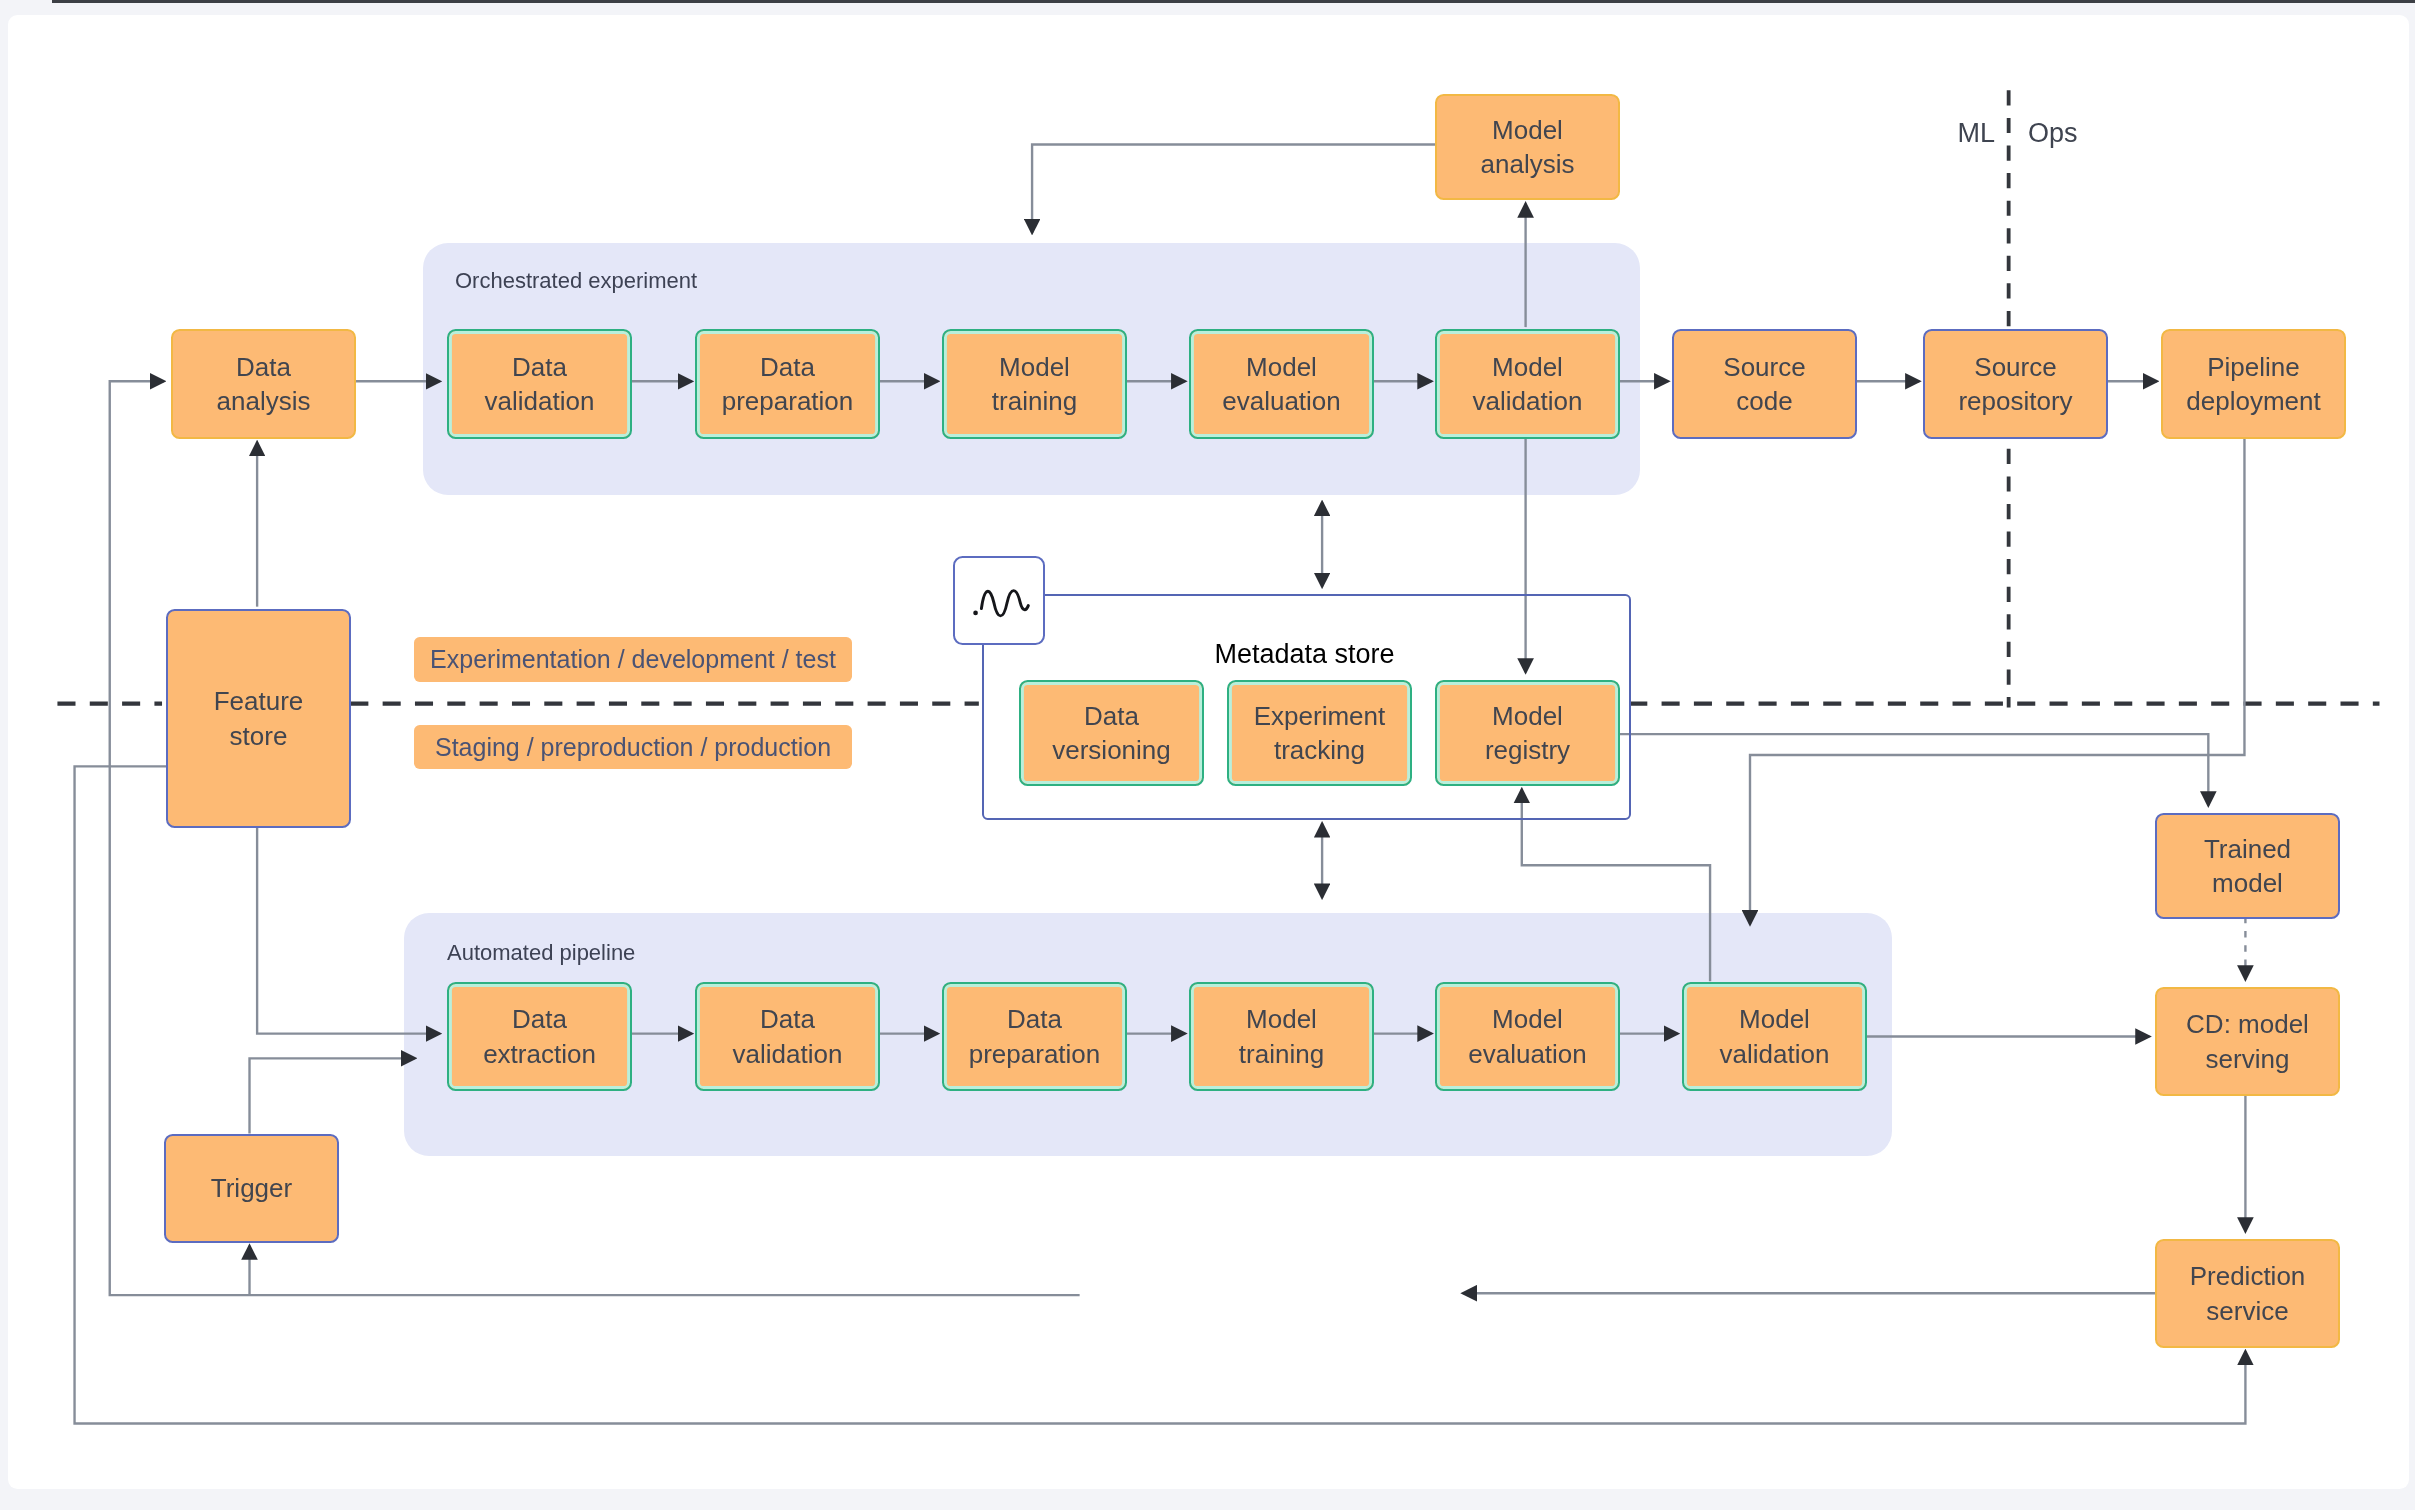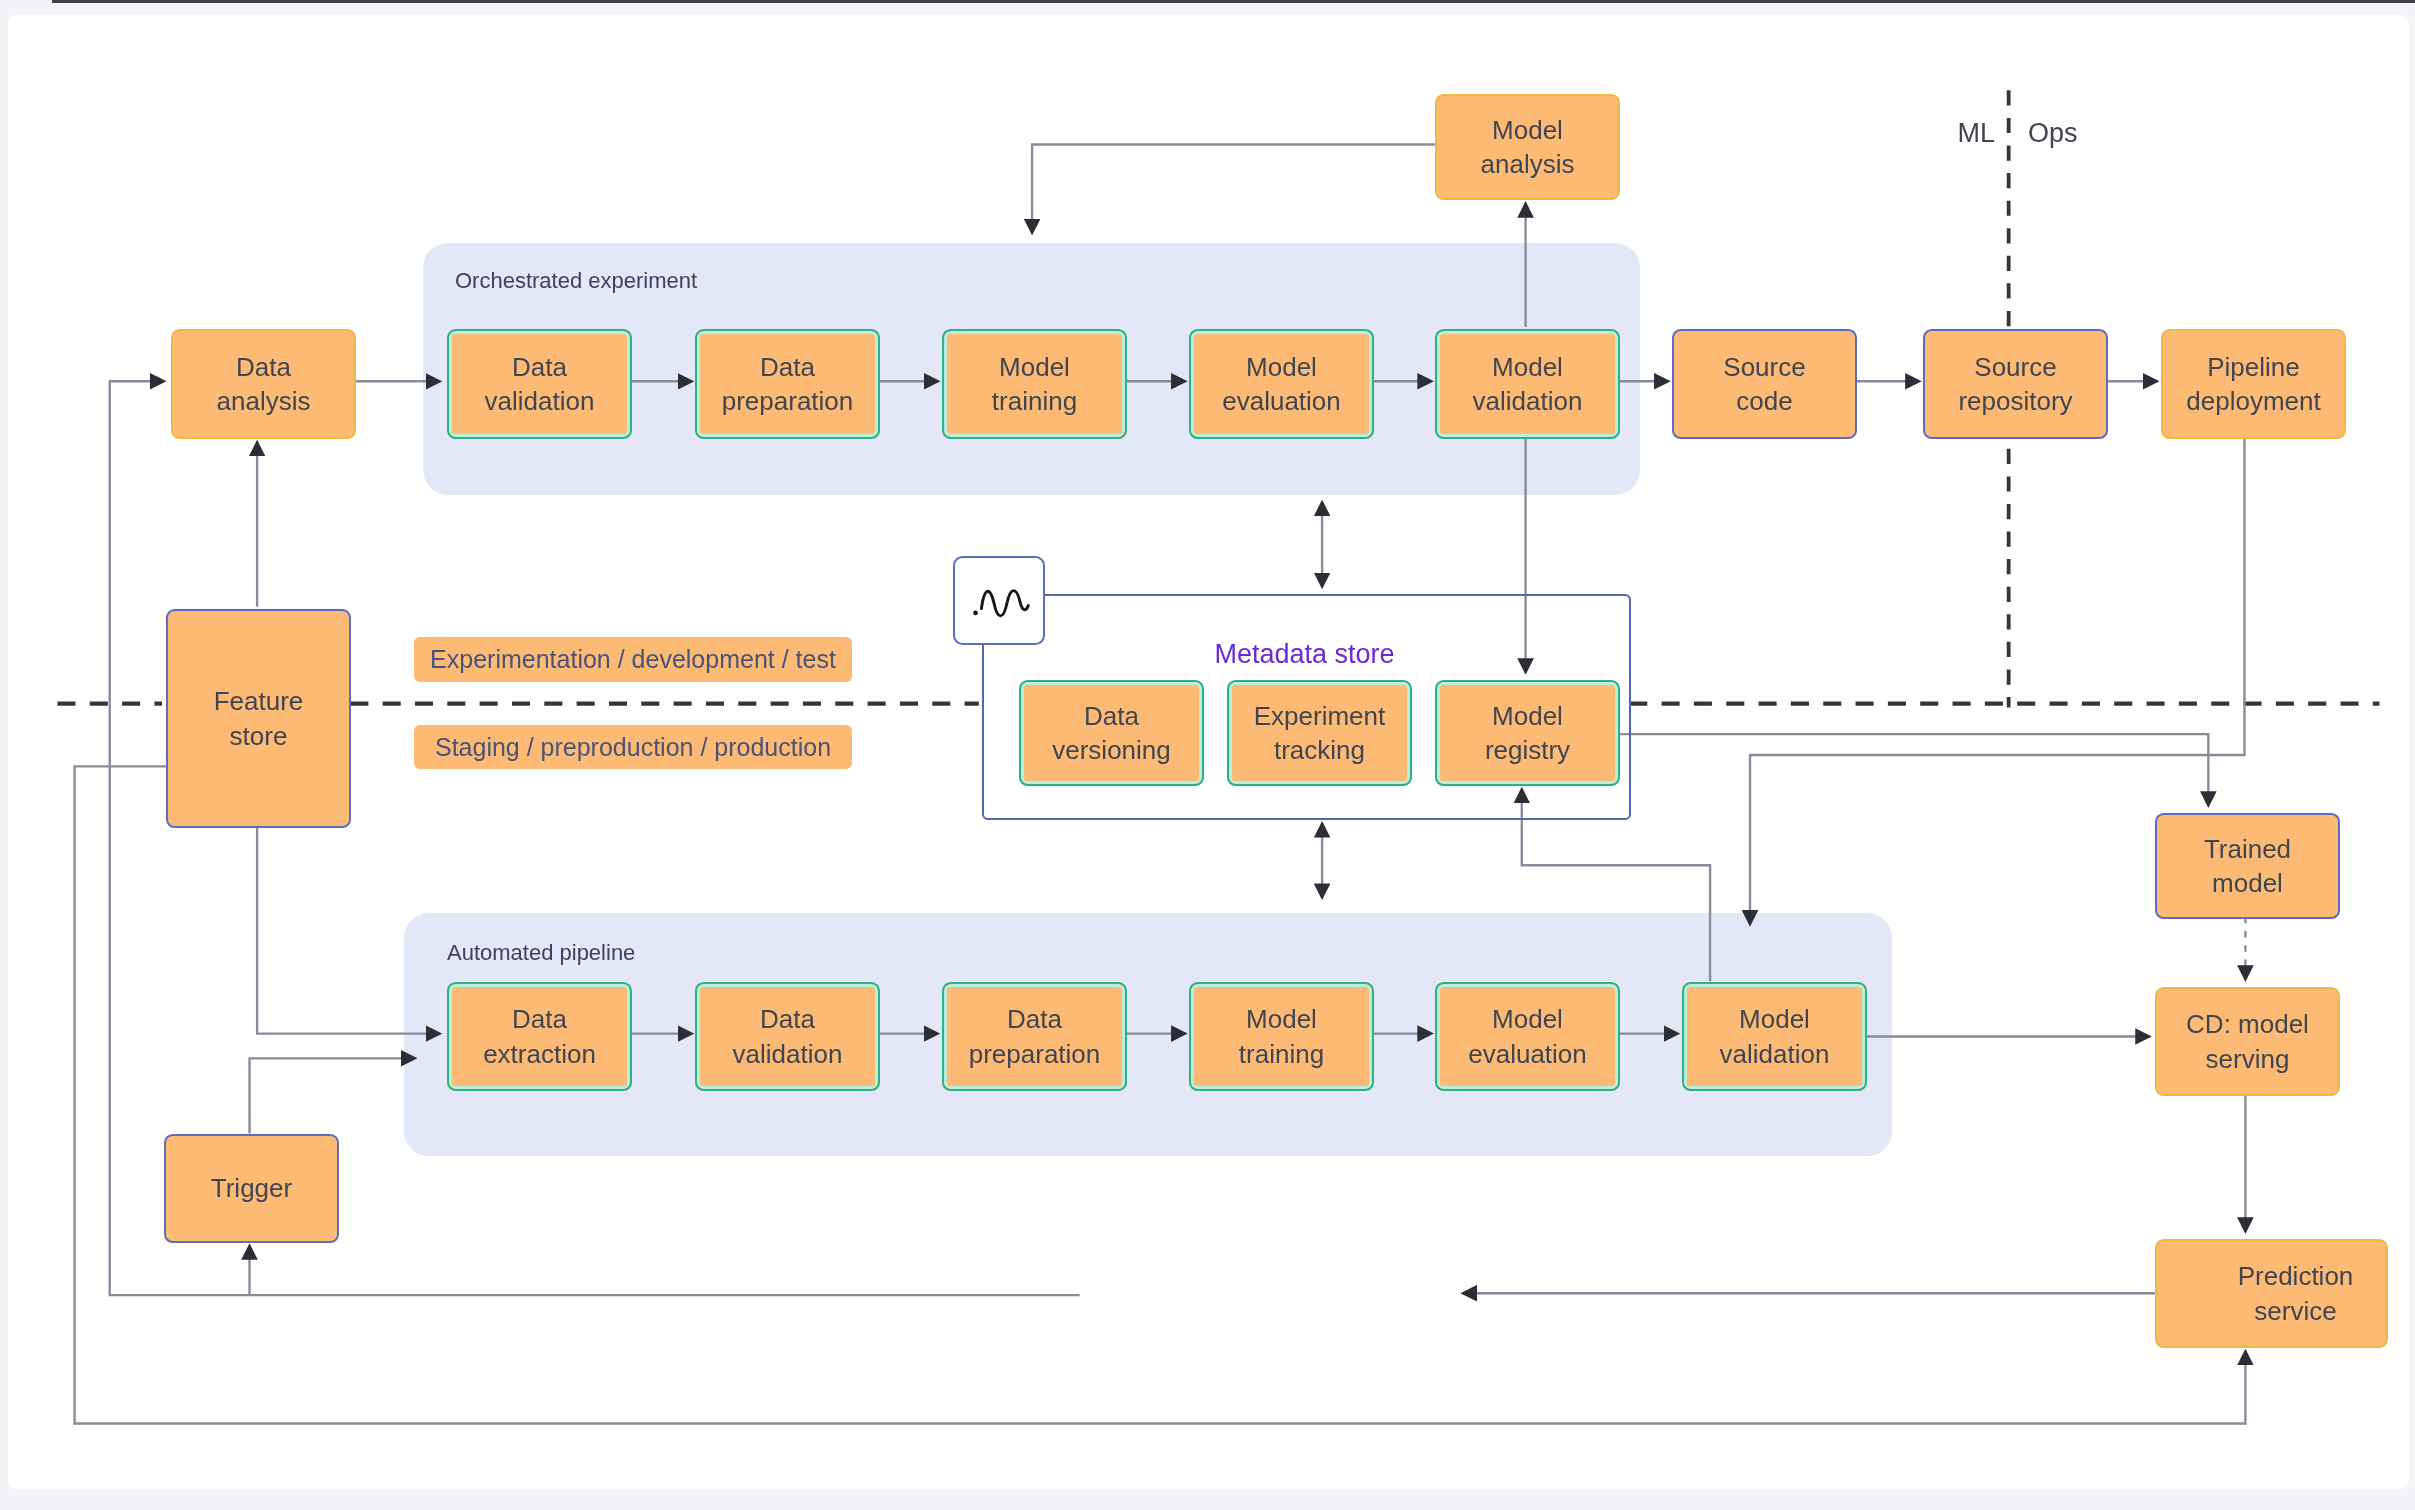--- a/index.html
+++ b/index.html
@@ -8,21 +8,21 @@
   #canvas{position:absolute;left:7.6px;top:15px;width:2401px;height:1474px;background:#ffffff;border-radius:9.5px;}
   .container{position:absolute;background:#e4e7f8;border-radius:25px;}
   .container-label{position:absolute;font-size:22px;color:#3d4254;white-space:nowrap;}
   .pill{position:absolute;background:#fdba74;border-radius:5.7px;display:flex;align-items:center;justify-content:center;font-size:25px;color:#4a5374;white-space:nowrap;}
   svg.wires{position:absolute;left:0;top:0;width:2416px;height:1510px;pointer-events:none;}
   .box{position:absolute;background:#fdba74;border-radius:8.6px;display:flex;align-items:center;justify-content:center;text-align:center;font-size:26px;line-height:1.32;color:#41454f;white-space:pre-line;}
   .box.orange{border:2.9px solid #f2b844;}
   .box.green{border:2.9px solid #2eb082;box-shadow:inset 0 0 0 2.9px #b9efdb;}
   .box.blue{border:2.9px solid #5c6cc0;}
   #metadata-store{position:absolute;border:2.9px solid #5465b4;border-radius:5.7px;background:transparent;}
-  #metadata-title{position:absolute;font-size:27px;color:#6d28d9;text-align:center;}
+  #metadata-title{position:absolute;font-size:27px;color:#000000;text-align:center;}
   #wave-icon-box{position:absolute;background:#ffffff;border:2.9px solid #5c6cc0;border-radius:9.5px;display:flex;align-items:center;justify-content:center;}
   .lane-label{position:absolute;font-size:27px;color:#3f4450;white-space:nowrap;}
 </style>
 </head>
 <body>
 
 <div id="stage">
   <div id="topline"></div>
   <div id="canvas"></div>
 
@@ -151,17 +151,17 @@
 training</div>
   <div class="box green" style="left:1435px;top:982px;width:181px;height:105px;">Model
 evaluation</div>
   <div class="box green" style="left:1682px;top:982px;width:181px;height:105px;">Model
 validation</div>
 
   <div class="box blue" style="left:2155px;top:813px;width:181px;height:102px;">Trained
 model</div>
   <div class="box orange" style="left:2155px;top:987px;width:181px;height:105px;">CD: model
 serving</div>
-  <div class="box orange" style="left:2155px;top:1239px;width:181px;height:105px;padding-left:48px;">Prediction
+  <div class="box orange" style="left:2155px;top:1239px;width:181px;height:105px;">Prediction
 service</div>
 
 </div>
 
 
 </body></html>

